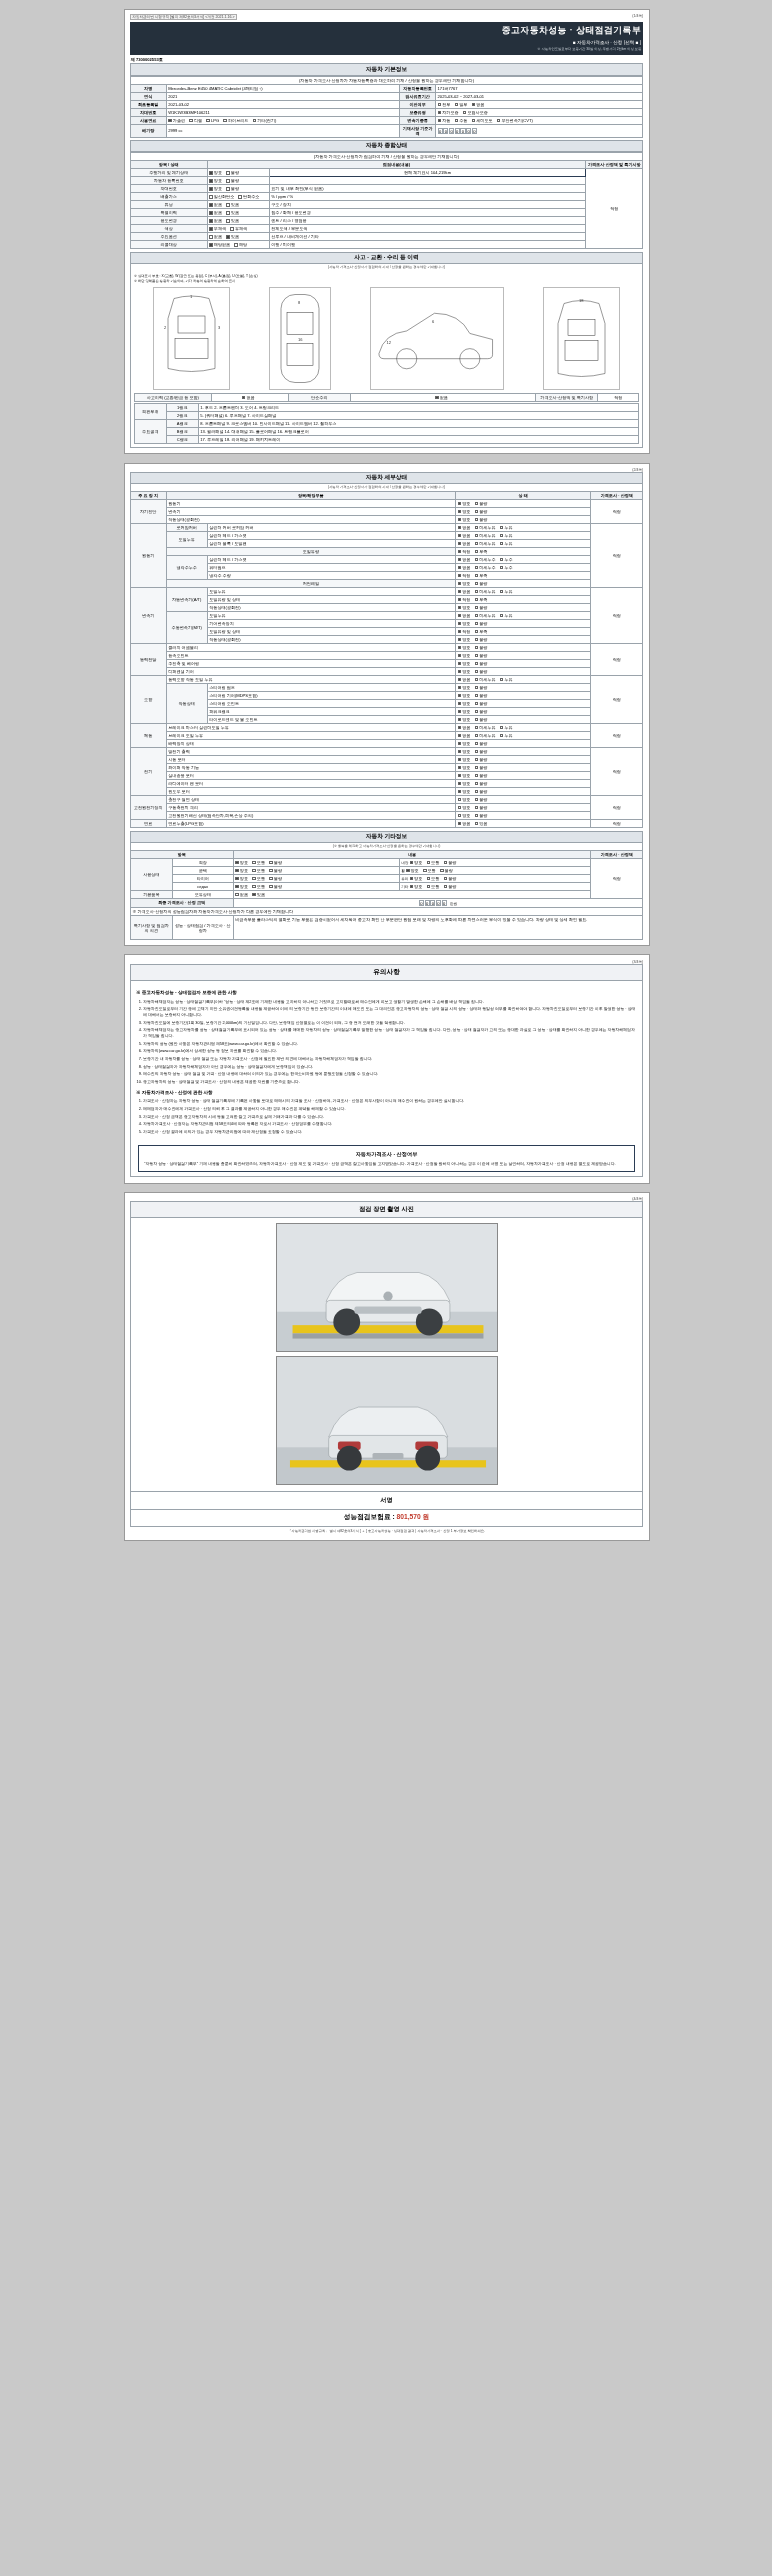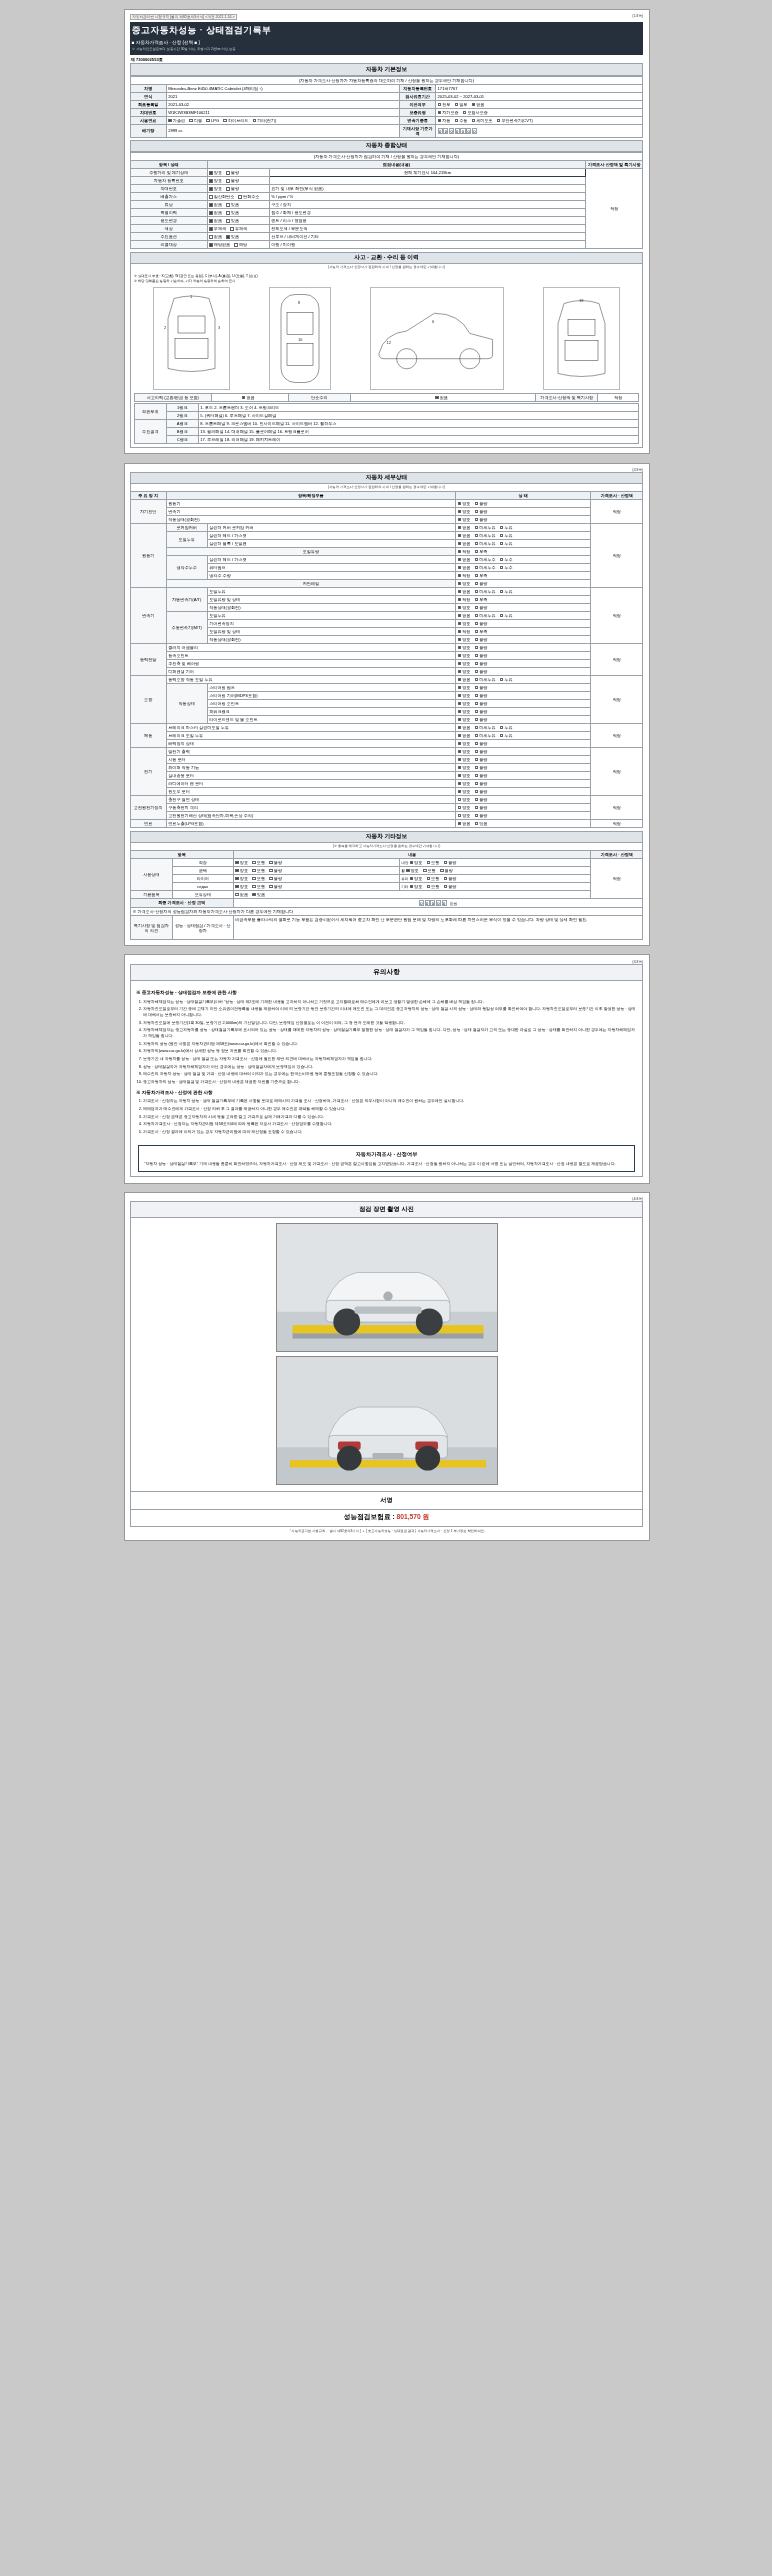--- a/index.html
+++ b/index.html
@@ -18,21 +18,21 @@
   }
   #sheet1 { width:526px; margin:9.3px auto 0; padding:4.1px 5.2px 5.2px; }
   #sheet2 { width:526px; margin:8.2px auto 0; padding:4.1px 5.2px 5.2px; }
   #sheet3 { width:526px; margin:8.2px auto 0; padding:4.1px 5.2px 5.2px; }
   #sheet4 { width:526px; margin:8.2px auto 9.3px; padding:4.1px 5.2px 5.2px; }
 
   .tinyhdr { font-size:3.6px; color:#444; display:flex; justify-content:space-between; }
   .tinyhdr .lft { border:0.5px solid #aaa; padding:0 1.5px; background:#f2f2f2; }
 
   .banner {
-    background:#25303c; color:#fff; text-align:left; padding:3.6px 2.1px 4.1px;
+    background:#25303c; color:#fff; text-align:right; padding:3.6px 2.1px 4.1px;
     margin-top:1.5px;
   }
   .banner .t1 { font-size:8.8px; font-weight:bold; letter-spacing:0.5px; }
   .banner .t2 { font-size:4.6px; margin-top:2.1px; }
   .banner .t3 { font-size:3.3px; margin-top:2.1px; color:#cbd3da; }
 
   .docno { font-size:4.1px; font-weight:bold; margin:2.1px 0 1.5px 1px; }
 
   .secbar {
     background:#dfe4e9; border:0.5px solid #9aa3ab; text-align:center;

